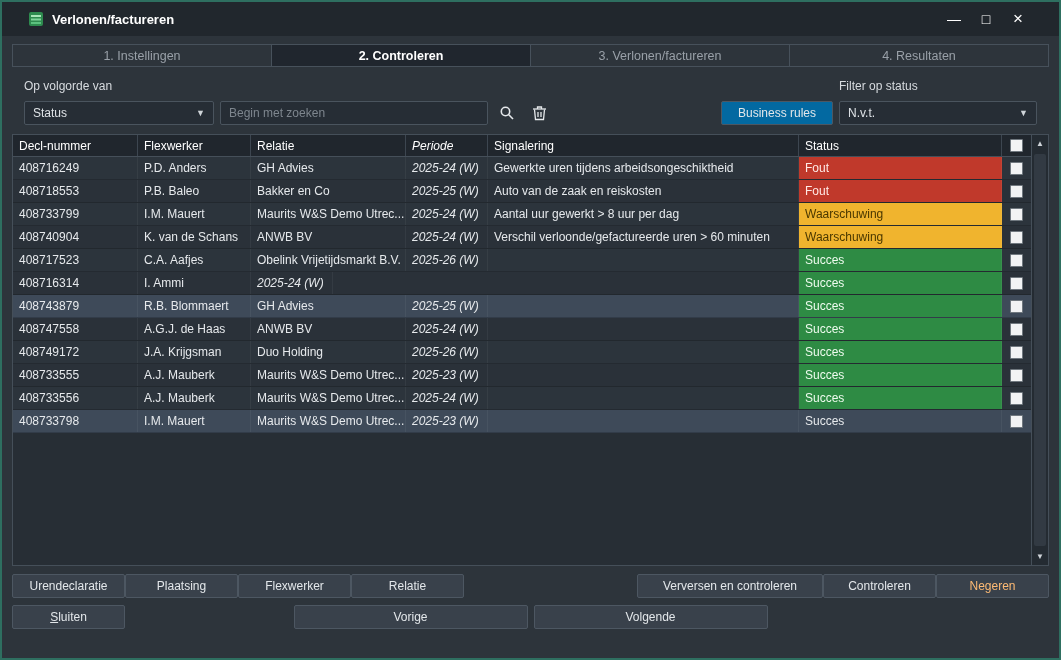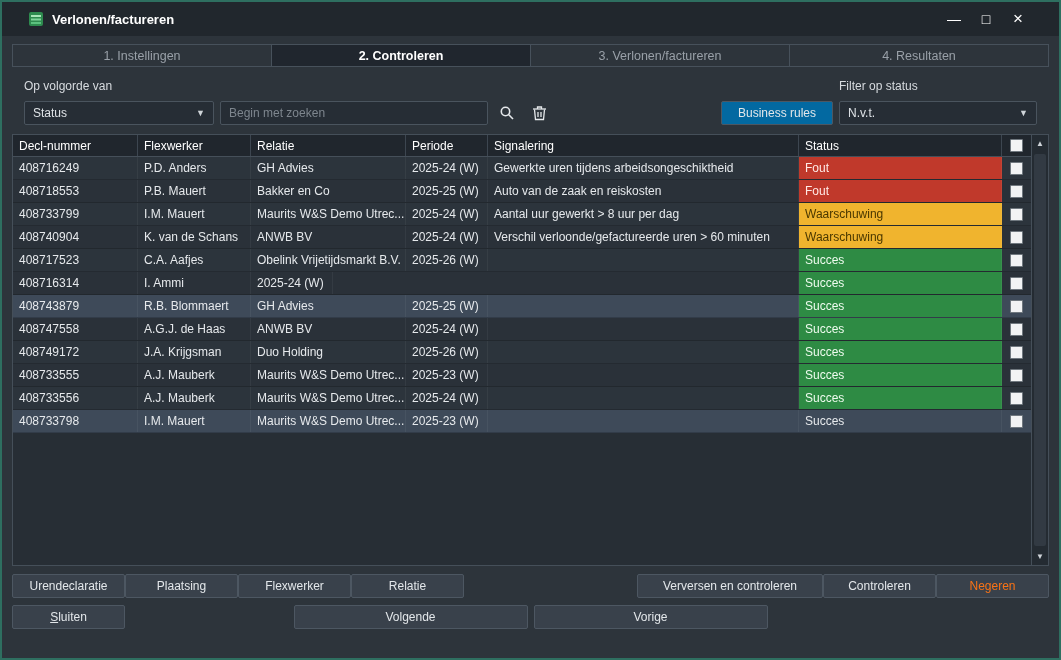--- a/index.html
+++ b/index.html
@@ -89,21 +89,21 @@
   .tr:nth-child(even) { background:#2a3139; }
   .tr.selected { background:#3e4a59; }
   .td {
     display:flex; align-items:center; padding:0 6px;
     border-right:1px solid rgba(255,255,255,0.05);
     white-space:nowrap; overflow:hidden; color:#e6e9ec;
   }
   .col-0 { width:125px; flex:none; }
   .col-1 { width:113px; flex:none; }
   .col-2 { width:155px; flex:none; }
-  .col-3 { width:82px;  flex:none; }
+  .col-3 { width:82px;  flex:none;font-style:italic; }
   .col-4 { flex:1; min-width:0; }
   .col-5 { width:203px; flex:none; }
   .cell-check { width:29px; flex:none; display:flex; align-items:center; justify-content:center; border-right:none; }
   .checkbox {
     width:13px; height:13px; background:#f2f3f4; border:1px solid #70787f; border-radius:1px;
     display:inline-block;
   }
   
   .scrollbar {
     width:17px; flex:none; background:#242b32; border-left:1px solid #454f59;
@@ -114,21 +114,21 @@
   .sb-track { flex:1; position:relative; }
   .sb-thumb { position:absolute; left:2px; right:2px; top:2px; bottom:2px; background:#323a43; border-radius:2px; }
   
   .footer { margin:8px 10px 12px; display:flex; flex-direction:column; gap:7px; }
   .frow { display:flex; align-items:center; }
   .fbtn {
     height:24px; background:#39414b; border:1px solid #4d5762; border-radius:2px;
     color:#e3e7ea; font-size:12px; display:flex; align-items:center; justify-content:center;
     white-space:nowrap;
   }
-  .fbtn.disabled { color:#f97316; }
+  .fbtn.disabled { color:#fdba74; }
   .w113 { width:113px; } .w186 { width:186px; } .w234 { width:234px; }
   .spacer { flex:1; }
   .center-pair { flex:1; display:flex; justify-content:center; gap:6px; }
   .rspace { width:113px; flex:none; }
   u { text-decoration:underline; }
   svg { display:block; }
 </style>
 </head>
 <body>
 
@@ -211,21 +211,21 @@
             <div class="td col-2">GH Advies</div>
             <div class="td col-3">2025-24 (W)</div>
             <div class="td col-4">Gewerkte uren tijdens arbeidsongeschiktheid</div>
             <div class="td col-5" style="background: rgb(192, 57, 43); color: rgb(255, 234, 230);">Fout</div>
             <div class="td cell-check">
               <span class="checkbox"></span>
             </div>
           </div>
           <div class="tr">
             <div class="td col-0">408718553</div>
-            <div class="td col-1">P.B. Mauert</div>
+            <div class="td col-1">P.B. Baleo</div>
             <div class="td col-2">Bakker en Co</div>
             <div class="td col-3">2025-25 (W)</div>
             <div class="td col-4">Auto van de zaak en reiskosten</div>
             <div class="td col-5" style="background: rgb(192, 57, 43); color: rgb(255, 234, 230);">Fout</div>
             <div class="td cell-check">
               <span class="checkbox"></span>
             </div>
           </div>
           <div class="tr">
             <div class="td col-0">408733799</div>
@@ -354,20 +354,20 @@
         <button class="fbtn w113">Flexwerker</button>
         <button class="fbtn w113">Relatie</button>
         <div class="spacer"></div>
         <button class="fbtn w186">Verversen en controleren</button>
         <button class="fbtn w113">Controleren</button>
         <button class="fbtn w113 disabled">Negeren</button>
       </div>
     <div class="frow">
         <button class="fbtn w113"><u>S</u>luiten</button>
         <div class="center-pair">
+          <button class="fbtn w234">Vorige</button>
           <button class="fbtn w234">Volgende</button>
-          <button class="fbtn w234">Vorige</button>
         </div>
         <div class="rspace"></div>
       </div>
   </div>
 
 </div>
 
 </body></html>

